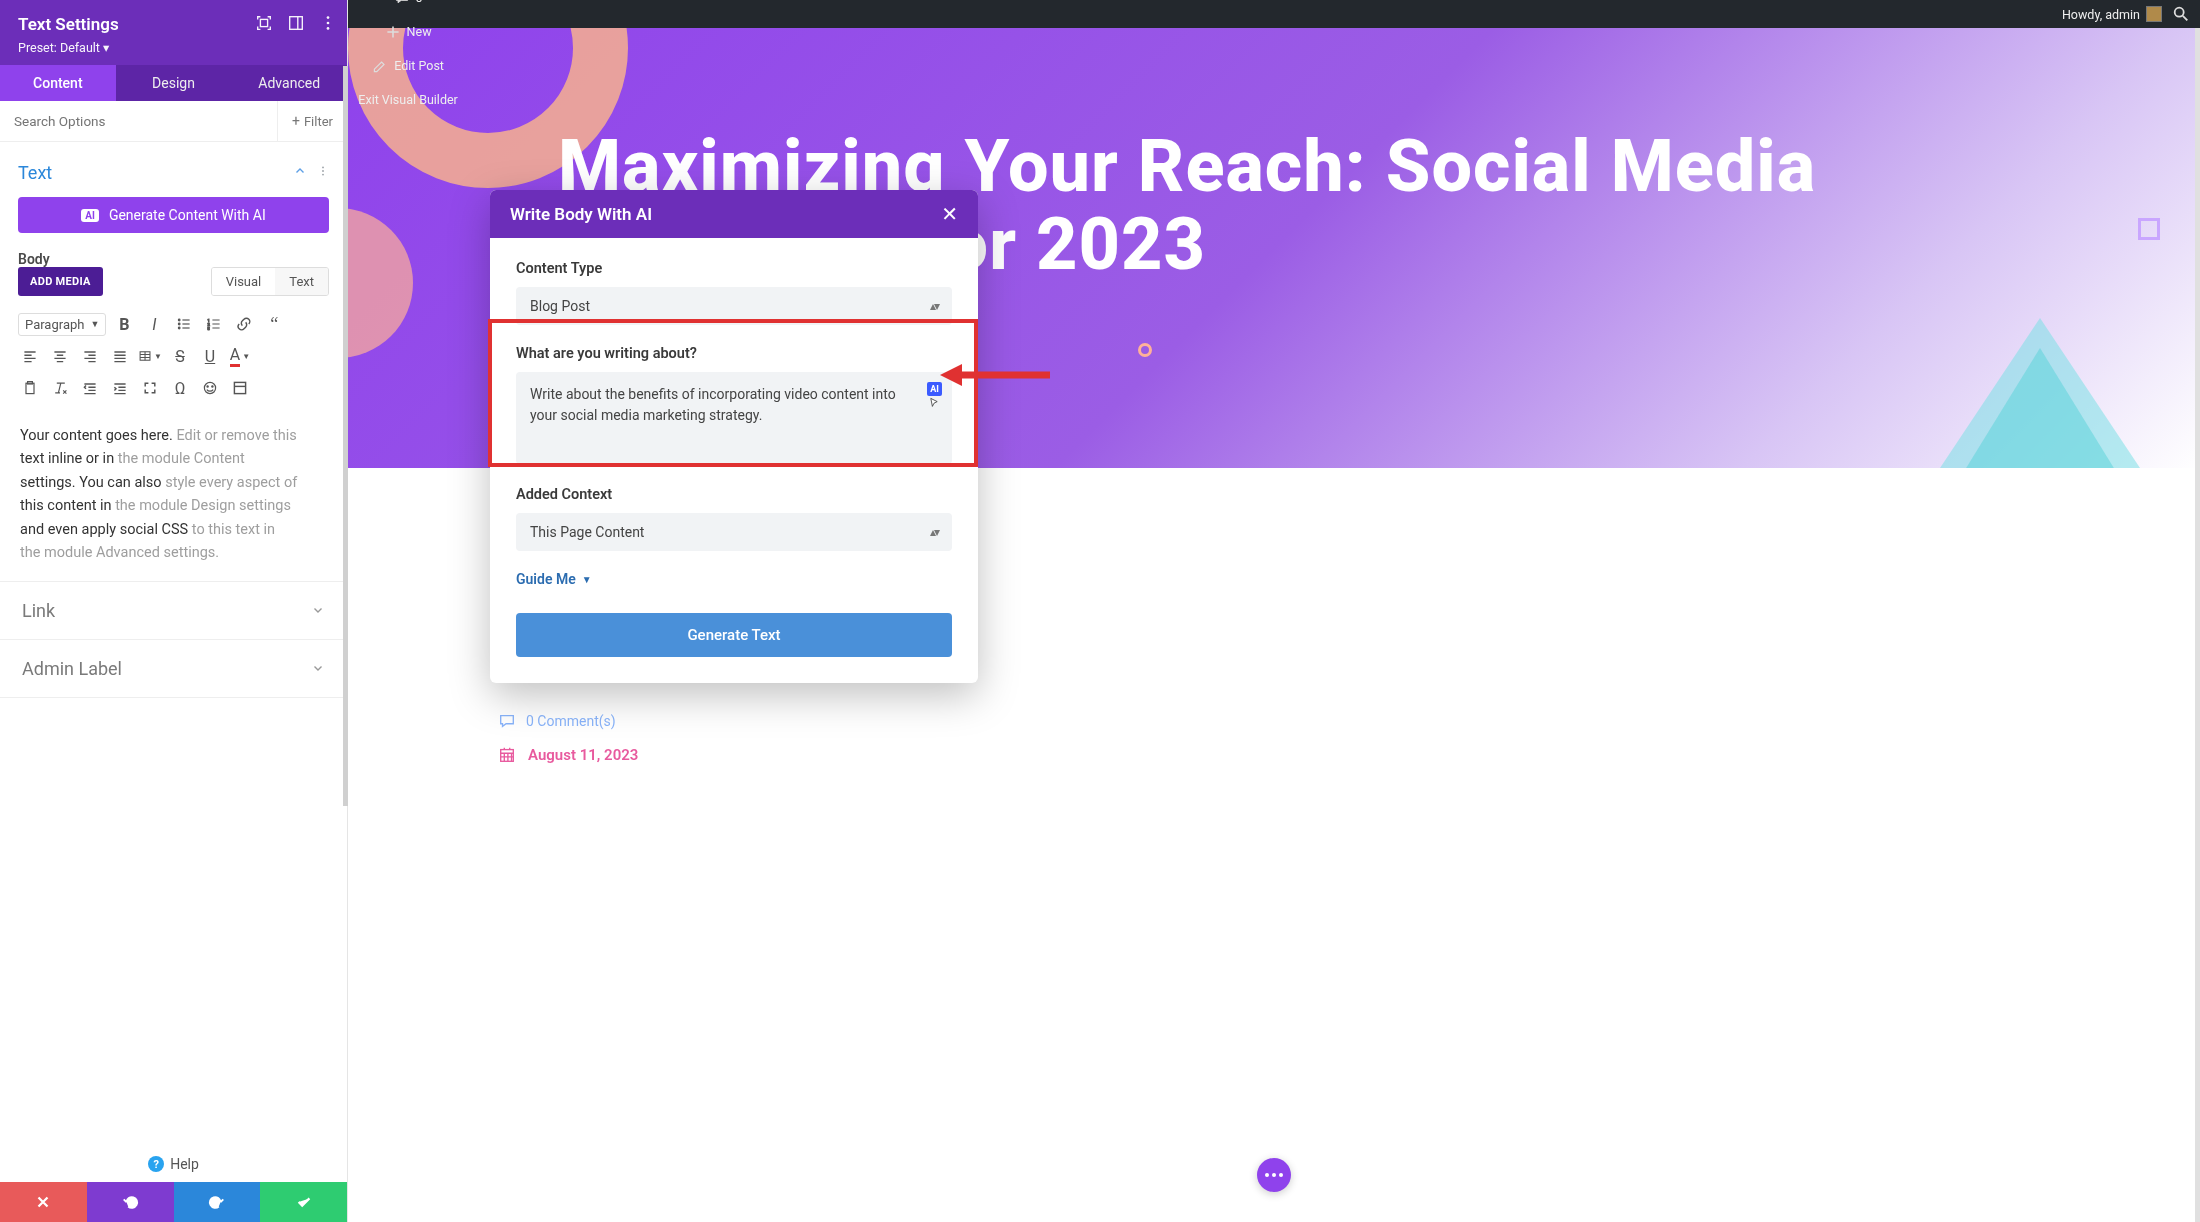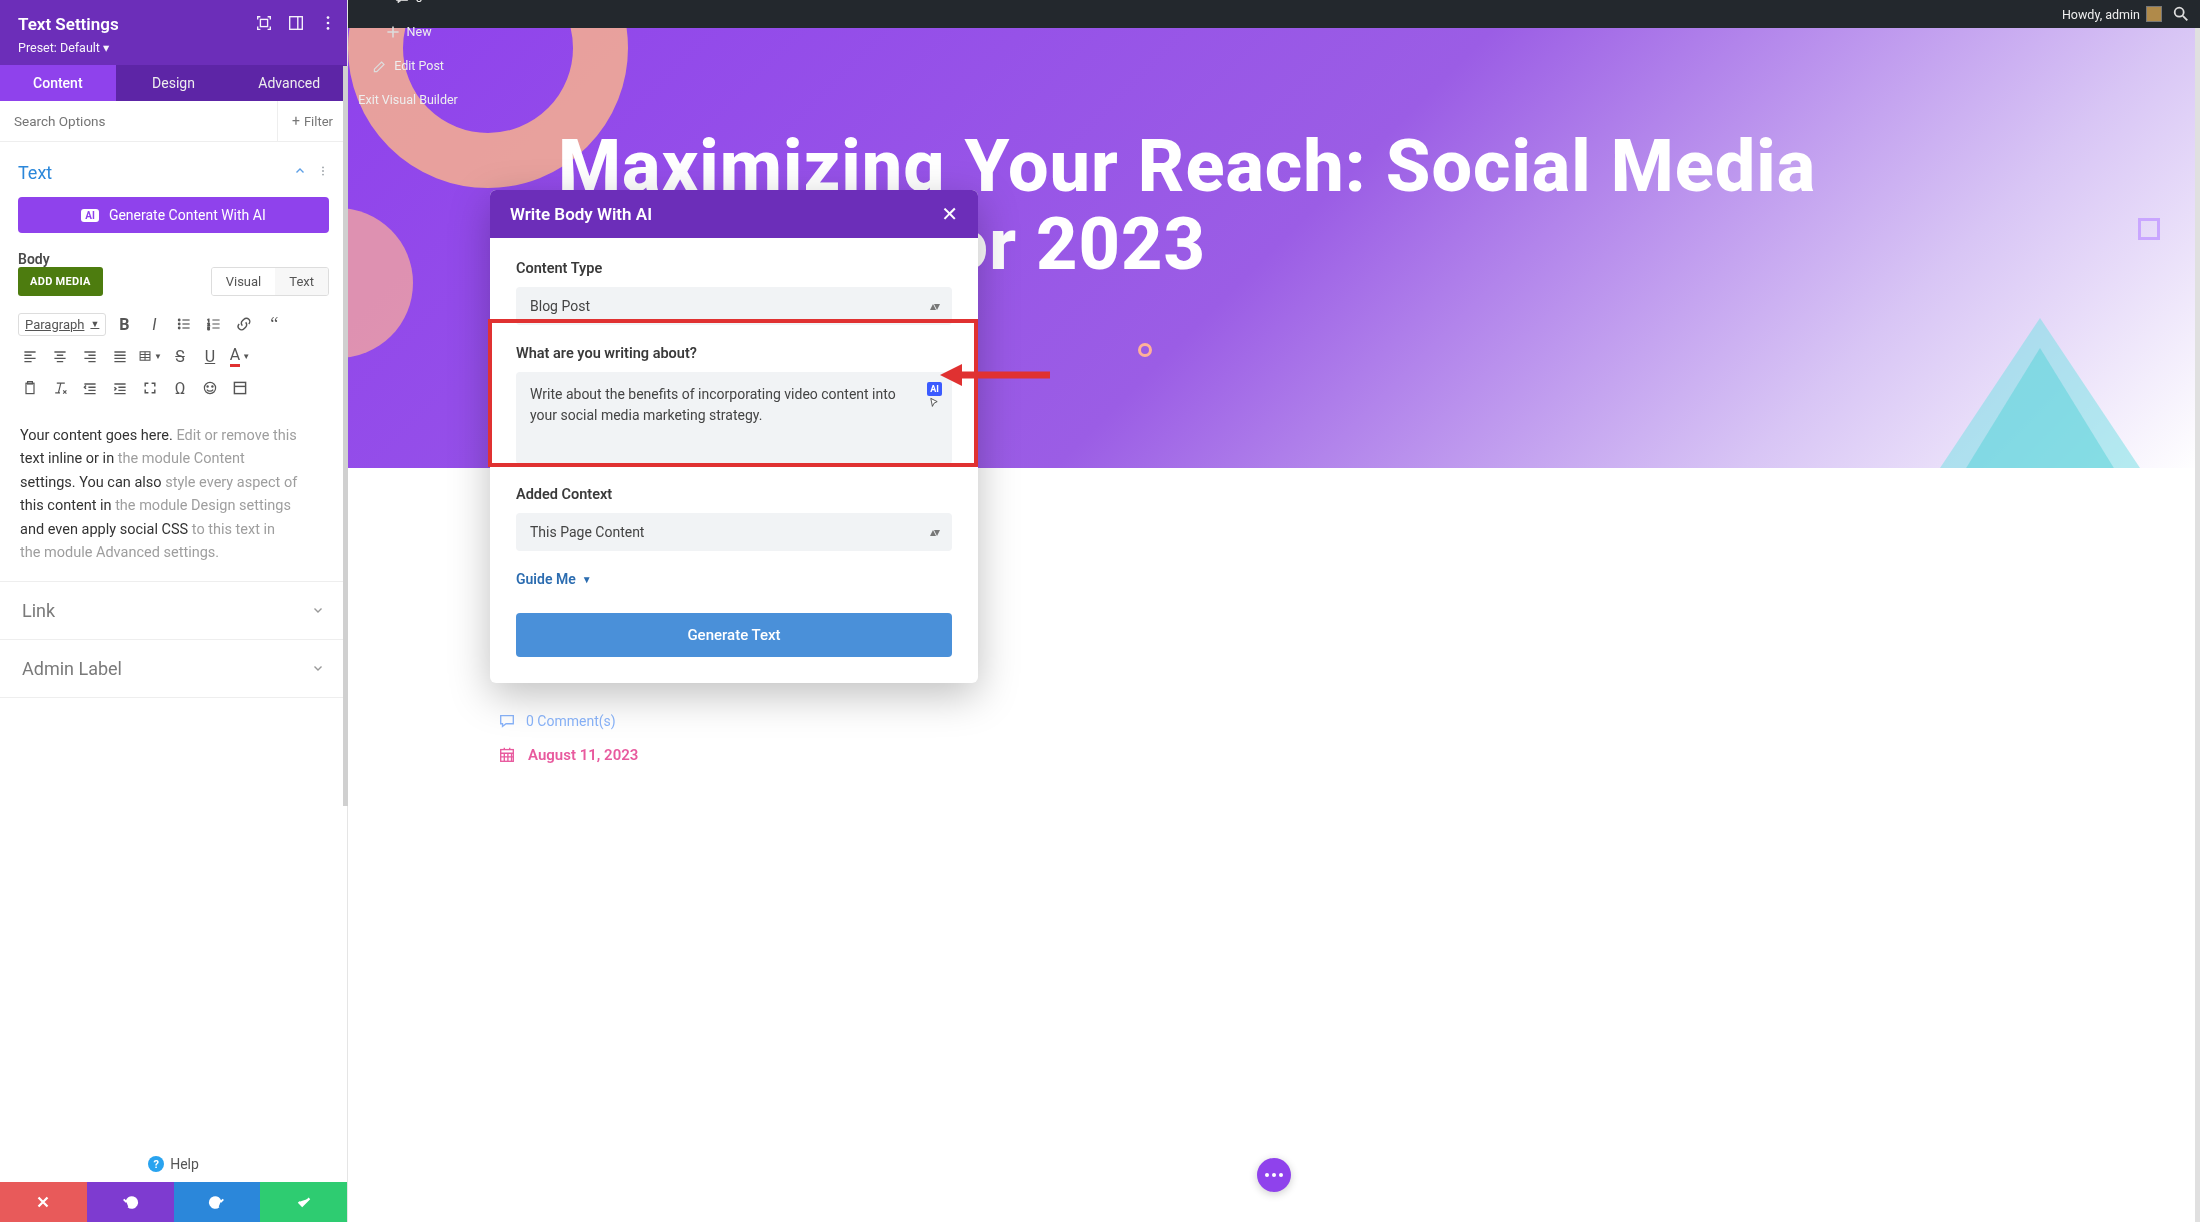--- a/index.html
+++ b/index.html
@@ -33,28 +33,28 @@
 .sp-section-head { display: flex; align-items: center; color: #3b82f6; padding: 6px 0 14px; }
 .sp-section-title { font-size: 18px; font-weight: 400; color: #2b87da; }
 .sp-section-head .spacer { flex: 1; }
 .sp-collapse { color:#5ea0e6; cursor:pointer; }
 .sp-kebab-sm { color:#9aa0a6; margin-left:10px; cursor:pointer; }
 
 .ai-generate-btn { width: 100%; background: #8f42ec; color: #fff; border: none; border-radius: 4px; padding: 10px; font-size: 14px; display:flex; align-items:center; justify-content:center; gap:10px; cursor:pointer; }
 .ai-badge-sm { background:#fff; color:#8f42ec; font-size:10px; font-weight:700; padding:1px 4px; border-radius:3px; }
 
 .sp-label { font-size: 14px; color:#4a4a4a; margin: 18px 0 0; font-weight:600; }
-.add-media-btn { background:#4d7c0f; color:#fff; border:none; font-size:11px; font-weight:700; padding:8px 12px; border-radius:3px; cursor:pointer; letter-spacing:0.3px; }
+.add-media-btn { background:#4c1d95; color:#fff; border:none; font-size:11px; font-weight:700; padding:8px 12px; border-radius:3px; cursor:pointer; letter-spacing:0.3px; }
 .editor-mode-tabs { float:right; display:flex; border:1px solid #ddd; border-radius:3px; overflow:hidden; }
 .editor-mode-tabs .emt { padding:6px 14px; font-size:13px; color:#555; cursor:pointer; background:#f7f7f7; }
 .editor-mode-tabs .emt.active { background:#fff; }
 
 .wysiwyg-toolbar { margin-top: 12px; border: none; clear:both; }
 .wys-row { display:flex; gap:6px; align-items:center; padding:4px 0; flex-wrap:wrap; }
-.wys-select { font-size:13px; color:#555; border:1px solid #ddd; background:#fff; padding:3px 6px; border-radius:3px; cursor:pointer; display:flex; align-items:center; gap:6px;text-decoration:underline; }
+.wys-select { font-size:13px; color:#555; border:1px solid #ddd; background:#fff; padding:3px 6px; border-radius:3px; cursor:pointer; display:flex; align-items:center; gap:6px; }
 .wys-btn { width:24px; height:24px; display:flex; align-items:center; justify-content:center; color:#555; cursor:pointer; border-radius:3px; }
 .wys-btn svg { width:16px; height:16px; }
 
 .editor-content { margin-top:10px; padding:10px 2px 16px; font-family: Georgia, serif; font-size:14.5px; line-height:1.55; color:#333; }
 .editor-content .grey { color:#9e9e9e; }
 
 .sp-collapsible { border-top:1px solid #eee; margin:0 -18px; }
 .sp-coll-item { padding:18px 22px; display:flex; align-items:center; font-size:18px; color:#7a7a7a; cursor:pointer; border-bottom:1px solid #eee; }
 .sp-coll-item .spacer { flex:1; }
 

